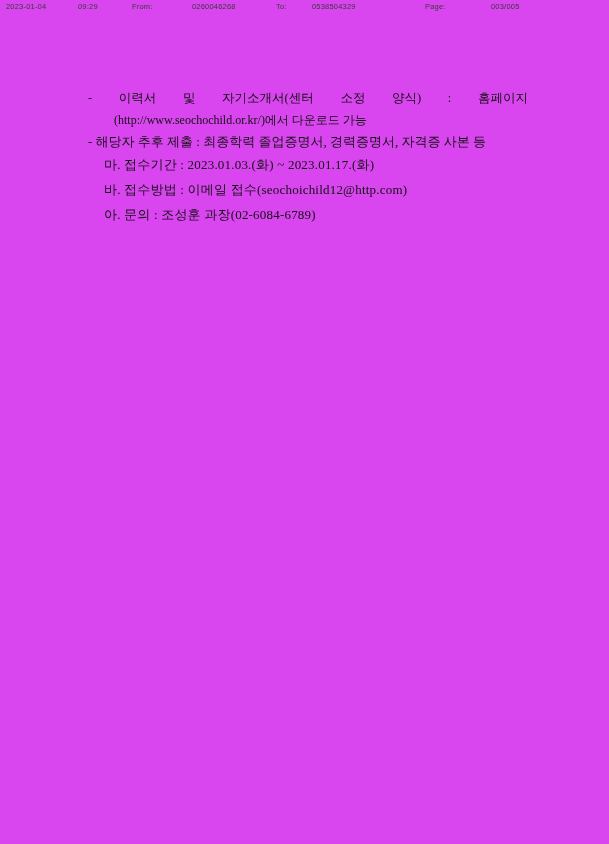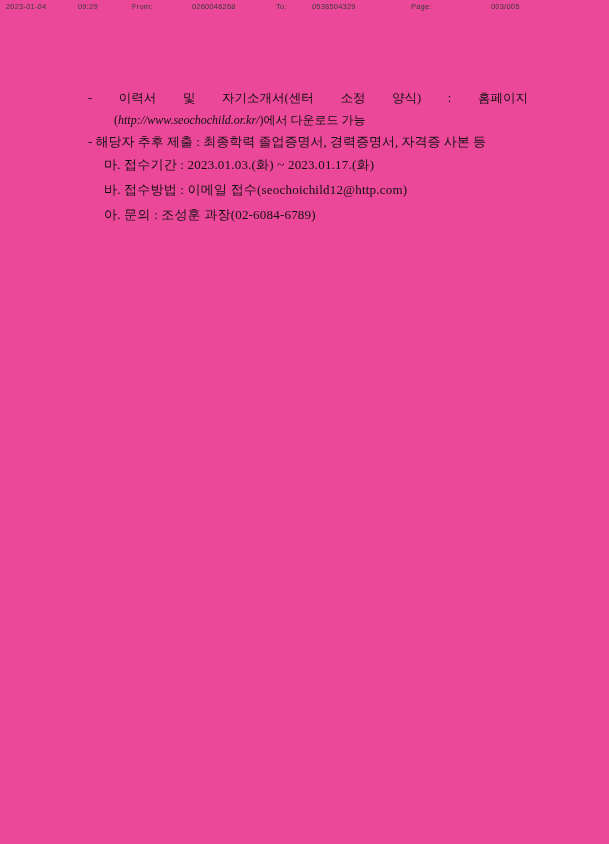--- a/index.html
+++ b/index.html
@@ -13,21 +13,21 @@
     font-family: "Liberation Serif", serif;
     color: #111111;
     position: relative;
     overflow: hidden;
   }
 
   .page {
     position: relative;
     width: 609px;
     height: 844px;
-    background: #ec4899;
+    background: #d946ef;
   }
 
   
   .fax-header {
     position: absolute;
     top: 2px;
     left: 0;
     width: 609px;
     height: 14px;
     font-family: "Liberation Sans", sans-serif;
@@ -39,21 +39,21 @@
   .fax-header span {
     position: absolute;
     top: 0;
   }
   .fh-date  { left: 6px; }
   .fh-time  { left: 78px; }
   .fh-from  { left: 132px; }
   .fh-fromno{ left: 192px; }
   .fh-to    { left: 276px; }
   .fh-tono  { left: 312px; }
-  .fh-page  { left: 411px; }
+  .fh-page  { left: 425px; }
 
   
   .doc-body {
     position: absolute;
     left: 88px;
     top: 92px;
     width: 450px;
     font-size: 12.5px;
     line-height: 1;
     color: #111111;
@@ -72,21 +72,20 @@
     margin-bottom: 9px;
   }
   .line-dash-justified .seg { display: inline-block; }
 
   .line-cont {
     margin-left: 26px;
     margin-bottom: 9px;
     font-size: 12px;
   }
   .url-italic {
-    font-style: italic;
   }
 
   .line-dash {
     margin-bottom: 10px;
     font-size: 13px;
   }
   .line-item {
     margin-bottom: 12px;
     font-size: 13px;
     letter-spacing: 0.2px;

